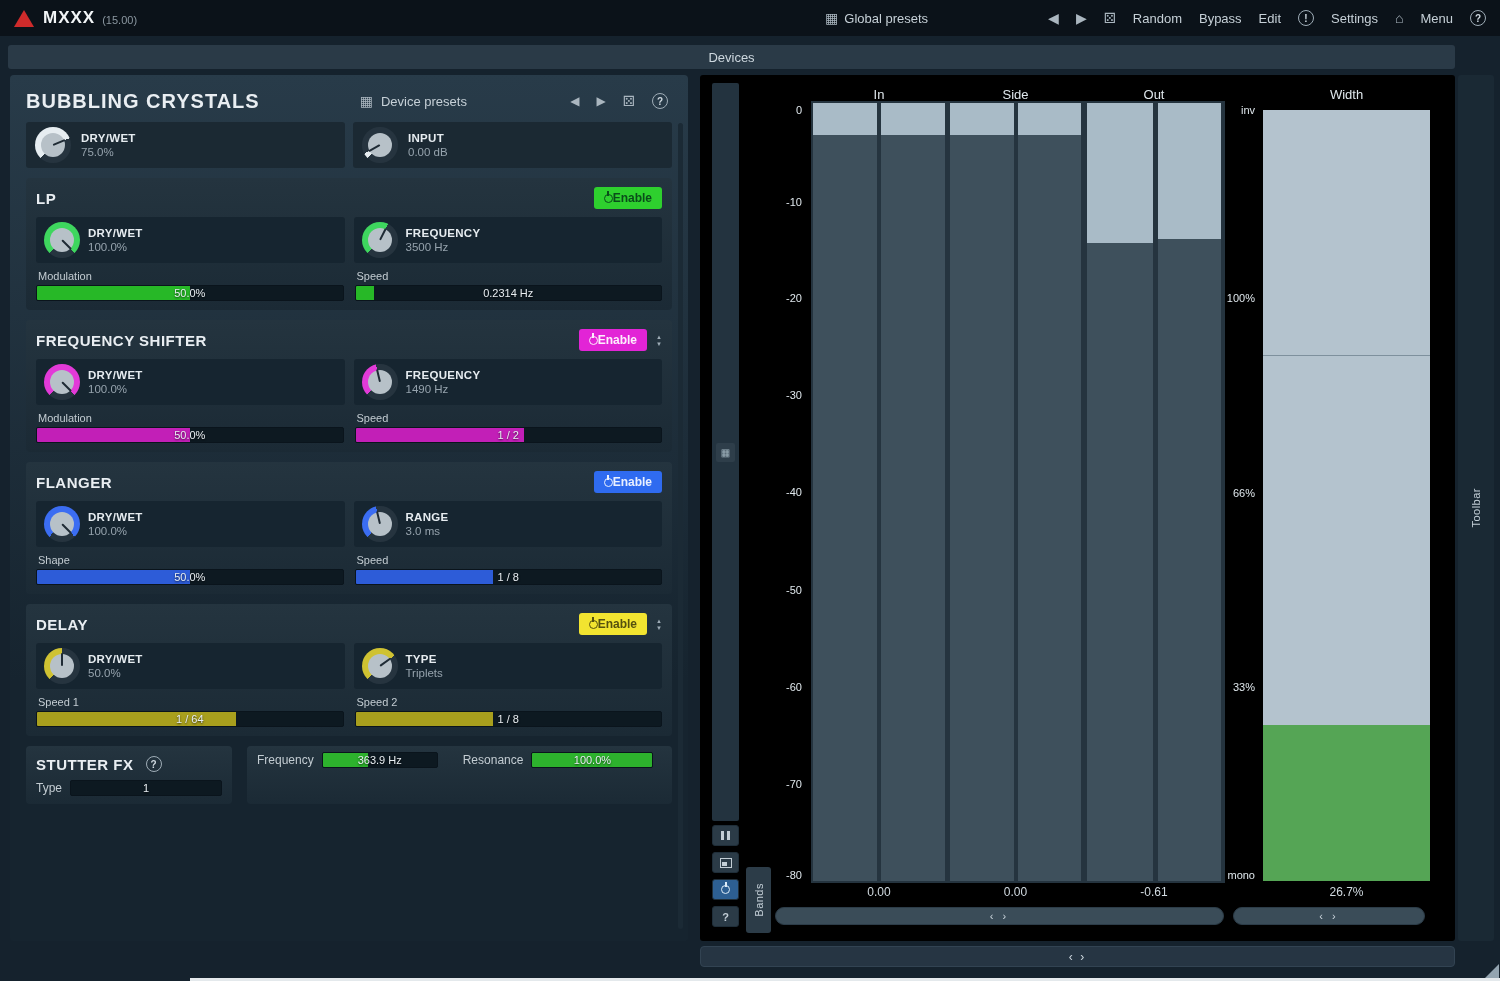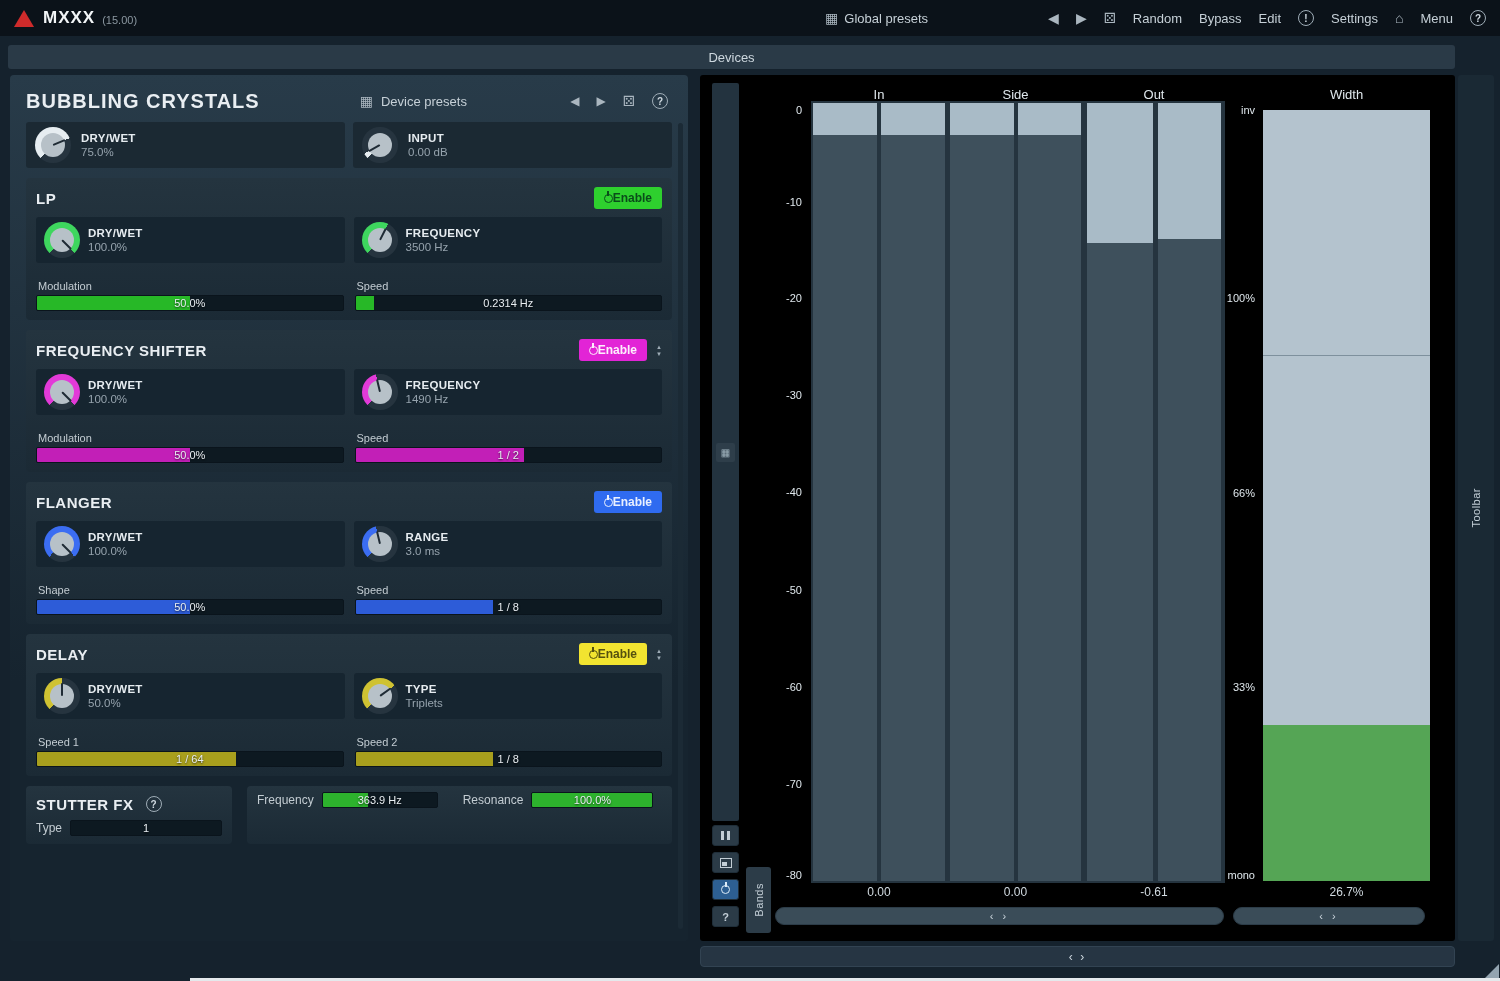--- a/index.html
+++ b/index.html
@@ -43,21 +43,21 @@
   .module{background:linear-gradient(#24343f,#1b2a35);border-radius:4px;padding:7px 10px 9px}
   .mod-header{display:flex;align-items:center;height:26px;margin-bottom:6px}
   .mod-title{font-size:15px;font-weight:bold;color:#e9eef2;letter-spacing:.5px}
   .enable-btn{margin-left:auto;height:22px;padding:0 10px;border:none;border-radius:3px;display:flex;align-items:center;gap:0;font-size:12px;font-weight:bold;font-family:inherit;cursor:default}
   .pwr{width:9px;height:9px;border:1.5px solid currentColor;border-radius:50%;position:relative;display:inline-block}
   .pwr::after{content:'';position:absolute;left:50%;top:-4px;width:2px;height:5px;background:currentColor;transform:translateX(-50%)}
   .spinner{display:flex;flex-direction:column;margin-left:9px;color:#9fadb7;font-size:6px;line-height:6px;gap:1px;cursor:default}
 
   .knob-boxes{display:flex;gap:9px}
   .kb{flex:1;background:#162530;border-radius:3px;height:46px;display:flex;align-items:center;gap:8px;padding:0 8px}
-  .sliders{display:flex;gap:11px;margin-top:15px}
+  .sliders{display:flex;gap:11px;margin-top:5px}
   .slider-col{flex:1}
   .slider-label{font-size:11px;color:#c3ccd2;margin:2px 0 3px 2px}
   .bar{position:relative;height:16px;background:#0d1921;border:1px solid #0a141c;border-radius:2px;overflow:hidden}
   .bar-fill{position:absolute;left:0;top:0;bottom:0}
   .bar-text{position:relative;z-index:1;display:flex;align-items:center;justify-content:center;height:100%;font-size:11px;color:#e8eef2;text-shadow:0 1px 2px rgba(0,0,0,.7)}
 
   .modules-row3{display:flex;gap:15px;margin-top:10px}
   .module.small{padding:6px 10px 8px}
   .mod-header.small{height:24px;margin-bottom:4px}
   .inline-row{display:flex;align-items:center;gap:8px}

